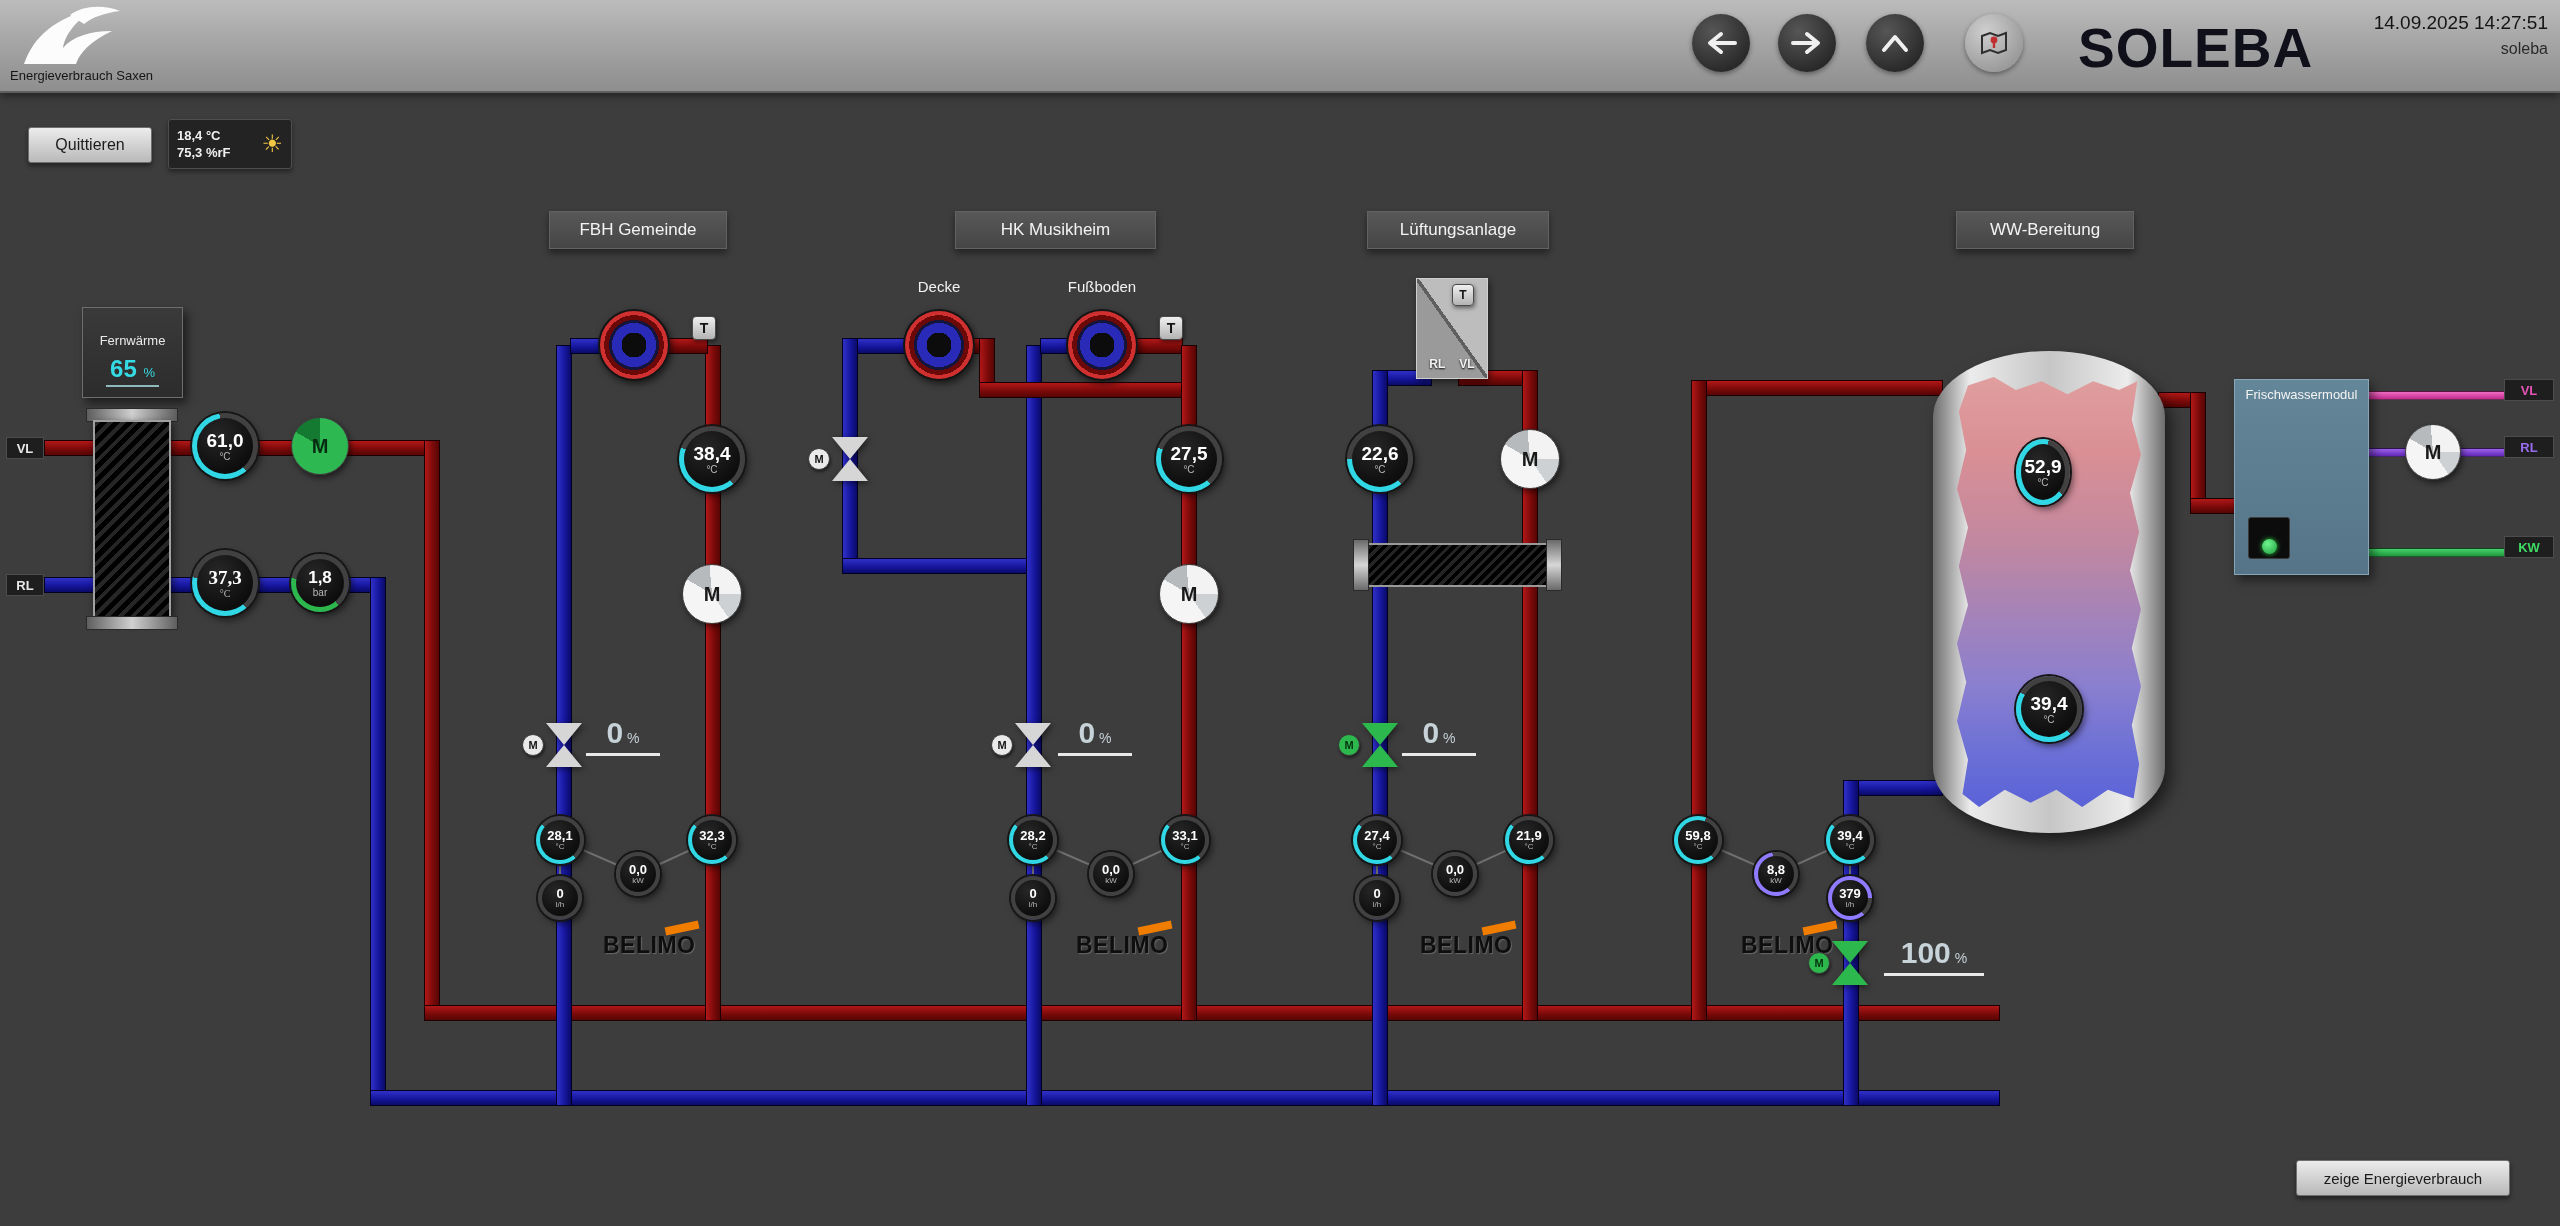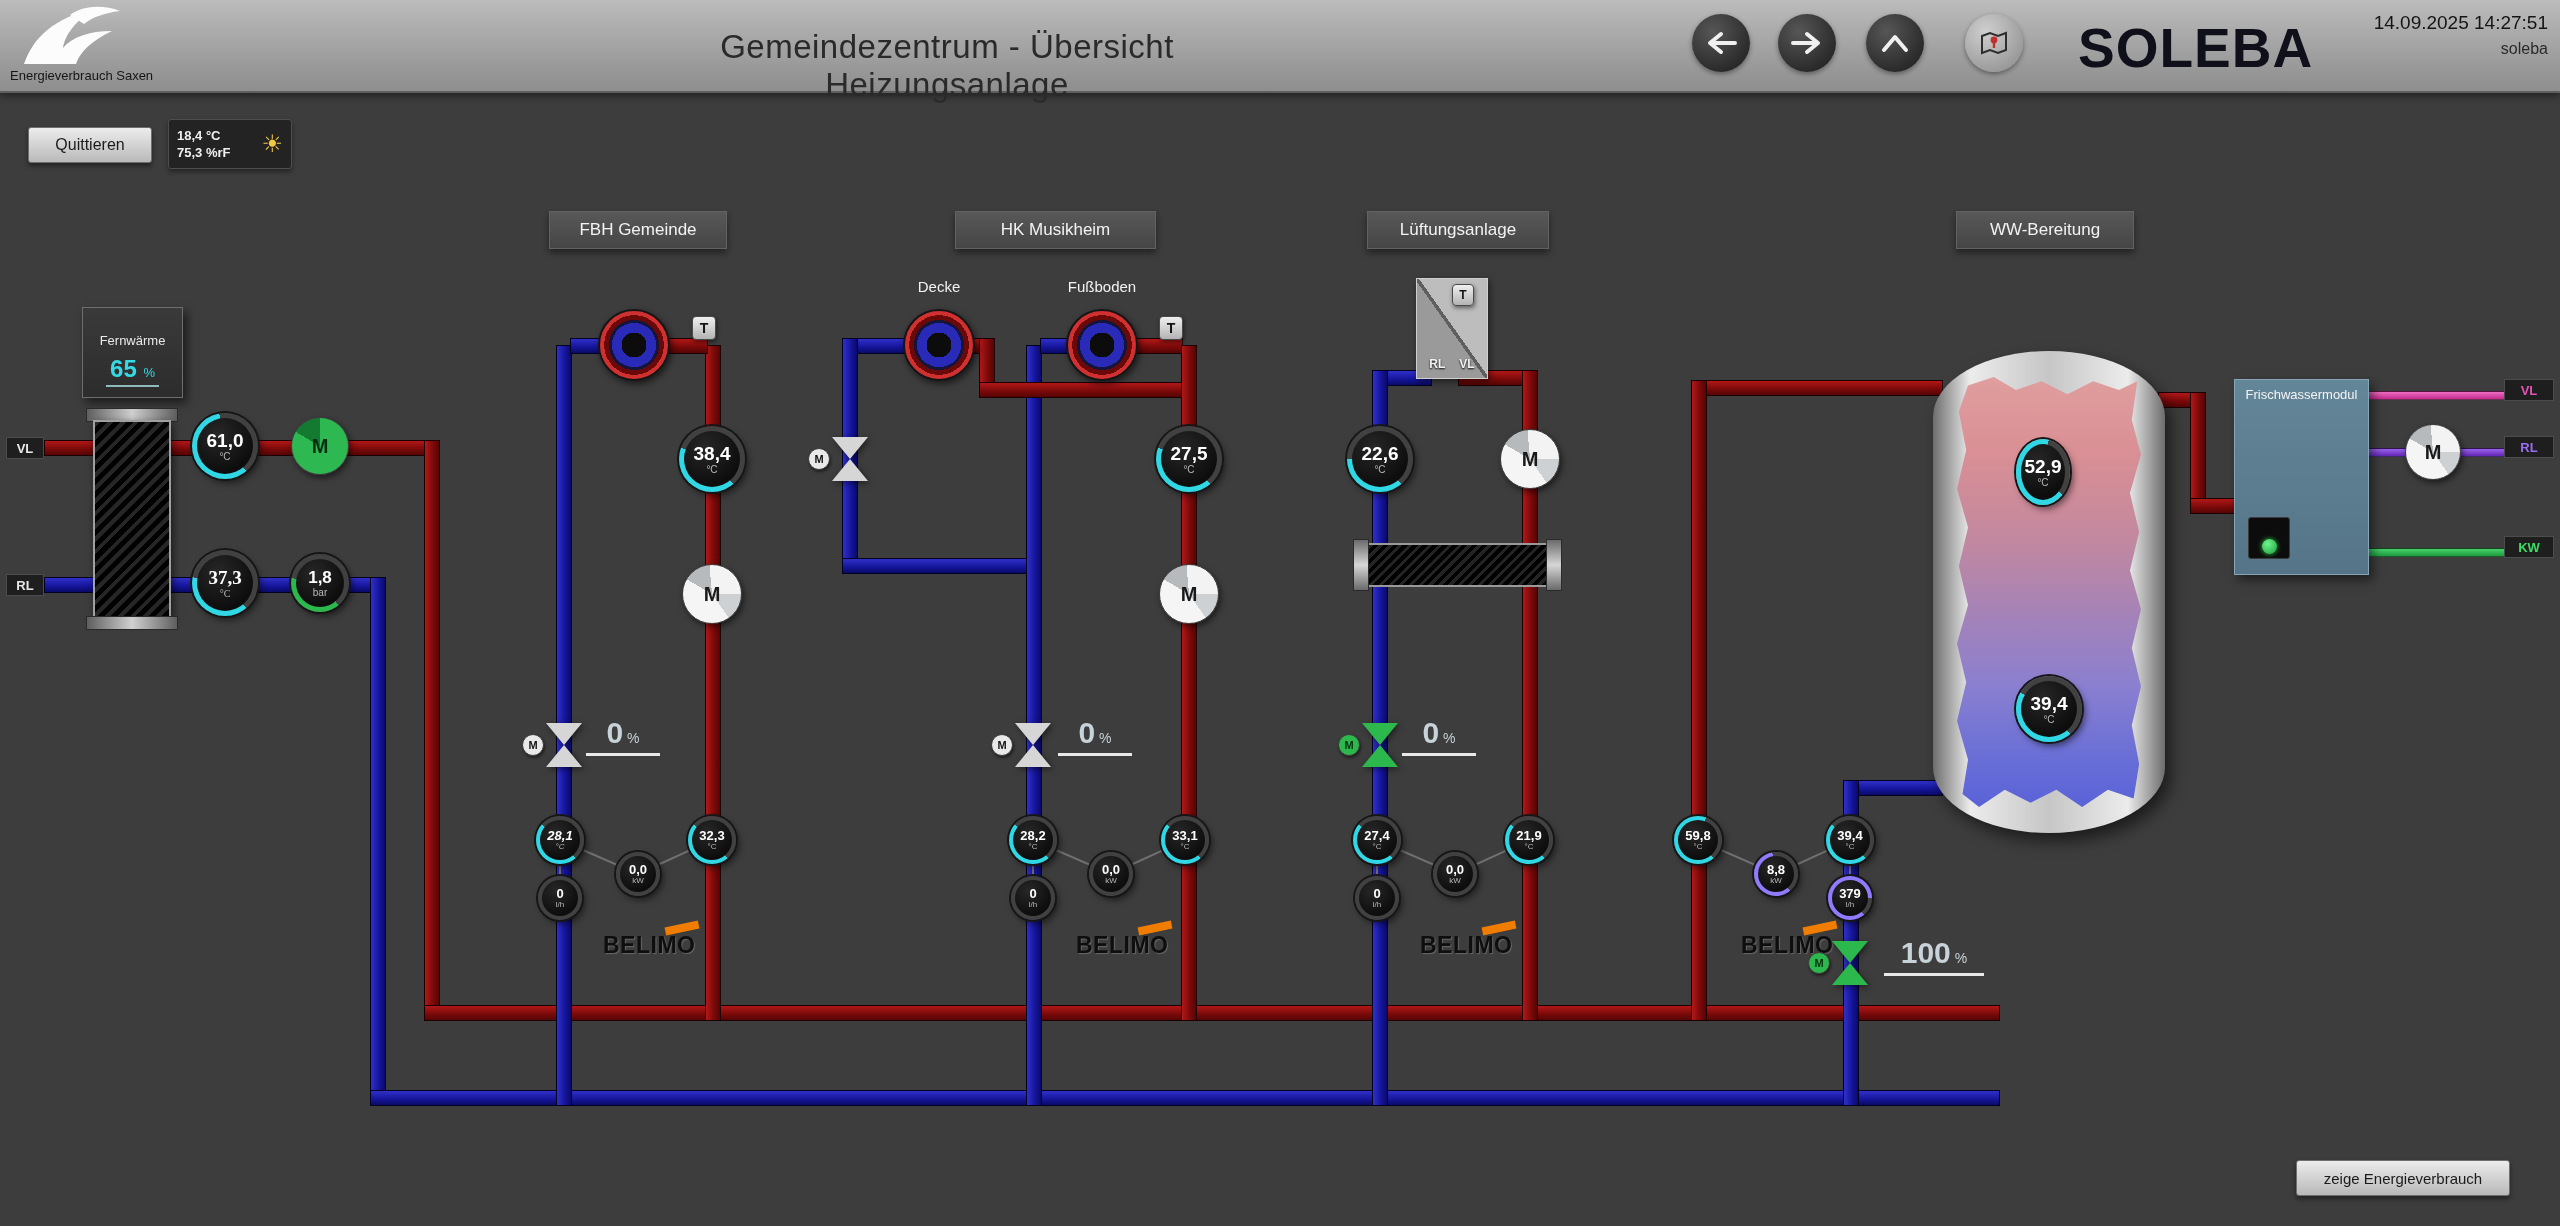--- a/index.html
+++ b/index.html
@@ -123,21 +123,20 @@
 <div id="stage">
 
   <div class="header">
     <div class="logo-wrap">
       <svg width="130" height="64" viewBox="0 0 130 64">
         <path d="M14 62 C24 34 44 17 84 6 C64 21 55 33 53 46 C62 35 79 29 102 29 C81 39 70 50 66 62 Z" fill="#fcfcfc"></path>
         <path d="M60 13 C72 4 92 2 110 9 C94 11 83 15 74 22 Z" fill="#fcfcfc"></path>
       </svg>
       <div class="logo-label">Energieverbrauch Saxen</div>
     </div>
-    <div class="page-title">Gemeindezentrum - Übersicht Heizungsanlage</div>
 
     <div class="navbtn" style="left:1692px;">
       <svg width="32" height="26" viewBox="0 0 32 26">
         <path d="M30 13 H7 M16 4 L5 13 L16 22" stroke="#f0f0f0" stroke-width="4" fill="none" stroke-linecap="round" stroke-linejoin="round"></path>
       </svg>
     </div>
     <div class="navbtn" style="left:1778px;">
       <svg width="32" height="26" viewBox="0 0 32 26">
         <path d="M2 13 H25 M16 4 L27 13 L16 22" stroke="#f0f0f0" stroke-width="4" fill="none" stroke-linecap="round" stroke-linejoin="round"></path>
       </svg>
@@ -282,21 +281,21 @@
       <span>M</span>
     </div>
   <div class="pct" style="left:586px;top:716px;width:74px;">
     <span class="num">0</span>
       <span class="unit">%</span>
   </div>
 
   <div class="link" style="left:560px;top:839px;width:86px;transform:rotate(23.5deg);"></div>
   <div class="link" style="left:638px;top:873px;width:82px;transform:rotate(-24.6deg);"></div>
   <div class="linkv" style="left:559px;top:840px;height:58px;"></div>
-  <div class="gauge small" style="left:536px;top:816px;width:48px;height:48px;font-style:italic;--deg:170deg;">
+  <div class="gauge small" style="left:536px;top:816px;width:48px;height:48px;--deg:170deg;">
     <div class="face">
         <span class="v">28,1</span>
         <span class="u">°C</span>
       </div>
   </div>
   <div class="gauge small" style="left:688px;top:816px;width:48px;height:48px;--deg:170deg;">
     <div class="face">
         <span class="v">32,3</span>
         <span class="u">°C</span>
       </div>

